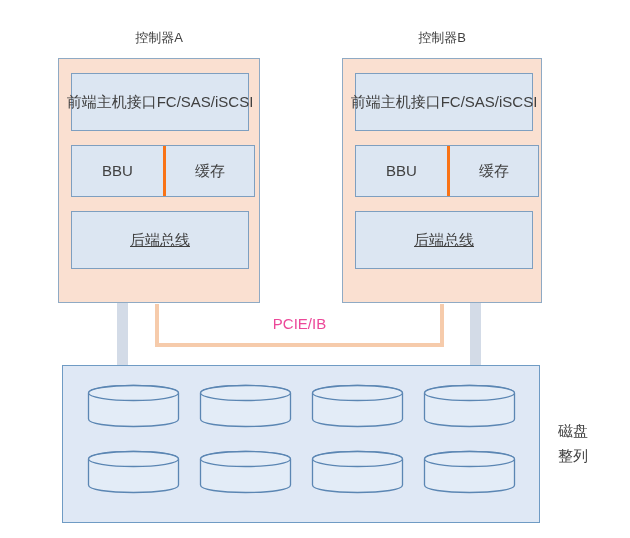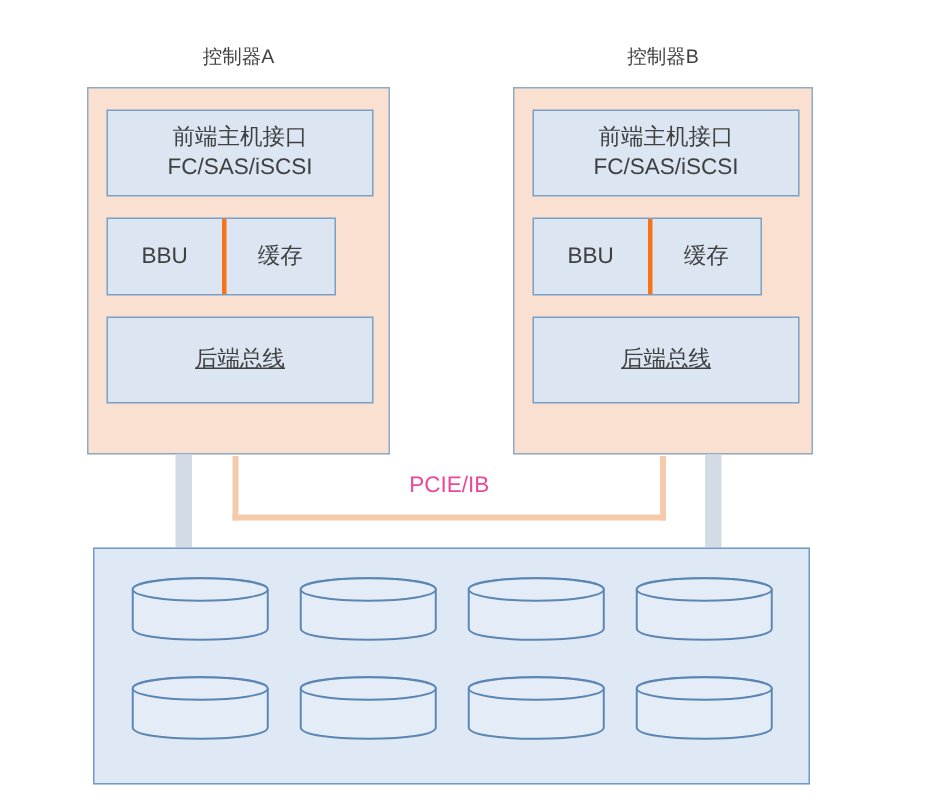--- a/index.html
+++ b/index.html
@@ -44,31 +44,31 @@
   #controller-a { left: 58px;  top: 58px; width: 202px; height: 245px; }
   #controller-b { left: 342px; top: 58px; width: 200px; height: 245px; }
 
   
   .module {
     position: absolute;
     background: #dce6f2;
     border: 1px solid #7e9fc0;
     box-sizing: border-box;
     display: flex;
-    flex-direction: column;
+    flex-direction: row;
     align-items: center;
     justify-content: center;
     font-size: 15px;
     line-height: 20px;
     color: #404040;
     text-align: center;
     white-space: nowrap;
   }
   .frontend { left: 12px; top: 14px;  width: 178px; height: 58px; }
-  .power    { left: 12px; top: 86px;  width: 153px; height: 52px; padding: 0; text-align: right; }
+  .power    { left: 12px; top: 86px;  width: 184px; height: 52px; padding: 0; text-align: right; }
   .backend  { left: 12px; top: 152px; width: 178px; height: 58px; text-decoration: underline; }
 
   
   .power { flex-direction: row; }
   .power-half {
     flex: 1 1 50%;
     height: 100%;
     display: flex;
     align-items: center;
     justify-content: center;
@@ -238,15 +238,17 @@
         <div class="disk" style="left: 336px; top: 66px;">
           <svg width="93" height="44" viewBox="0 0 93 44">
             <path d="M1.5 9 C1.5 4.3 21 1.5 46.5 1.5 C72 1.5 91.5 4.3 91.5 9 L91.5 35 C91.5 39.7 72 42.5 46.5 42.5 C21 42.5 1.5 39.7 1.5 35 Z" fill="#e3ecf7" stroke="#5b86b3" stroke-width="1.3"></path>
             <ellipse cx="46.5" cy="9" rx="45" ry="7.5" fill="#e3ecf7" stroke="#5b86b3" stroke-width="1.3"></ellipse>
           </svg>
         </div>
       </div>
   </div>
 
   <div id="array-label">
+    <span>磁盘</span>
+    <span>整列</span>
   </div>
 
 </div>
 
 </body></html>

